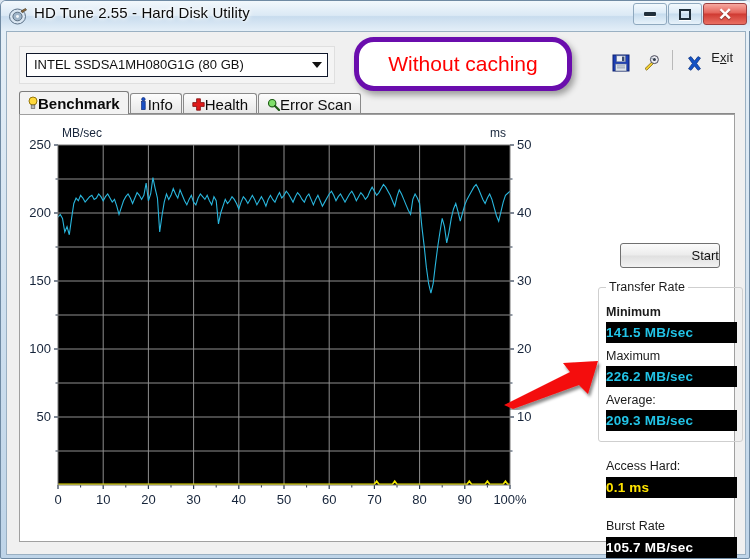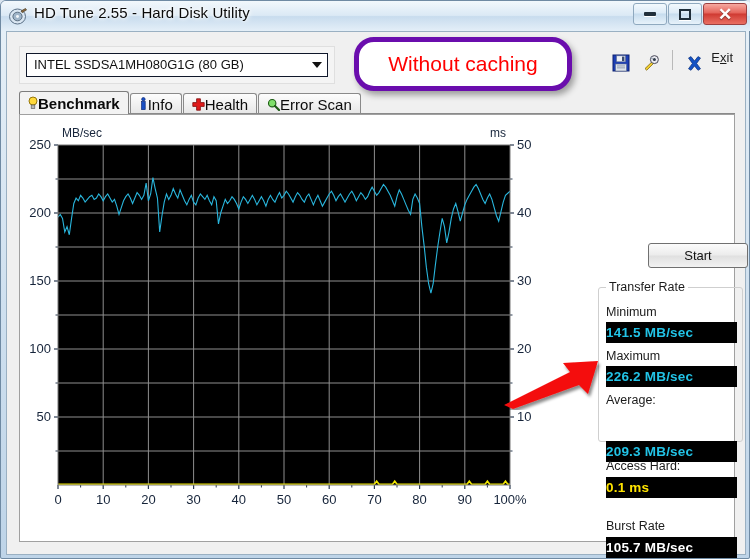--- a/index.html
+++ b/index.html
@@ -97,21 +97,21 @@
 
   
   .chart-wrap{position:absolute;left:2px;top:4px;width:560px;height:420px;}
   .chart-svg{display:block;}
 
   
   .start-btn{
     position:absolute;left:600px;top:128px;width:100px;height:25px;
     box-sizing:border-box;border:1px solid #707070;border-radius:3px;
     background:linear-gradient(180deg,#fbfbfb 0%,#ececec 48%,#e0e0e0 52%,#f2f2f2 100%);
-    font-size:13px;color:#111;display:flex;align-items:center;justify-content:center;margin-left:28px;
+    font-size:13px;color:#111;display:flex;align-items:center;justify-content:flex-end;
   }
   .group-box{
     position:absolute;left:578px;top:172px;width:145px;height:155px;
     border:1px solid #cfcfcf;border-radius:3px;box-sizing:border-box;background:transparent;
   }
   .group-title{
     position:absolute;left:586px;top:165px;background:#ffffff;padding:0 3px;
     font-size:12.5px;color:#1b1b1b;
   }
   .stat-label{position:absolute;font-size:12.5px;color:#1b1b1b;white-space:nowrap;}
@@ -336,32 +336,32 @@
           </svg>
         </div>
 
         <div class="start-btn">
           <span>Start</span>
         </div>
 
         <div class="group-box"></div>
         <div class="group-title">Transfer Rate</div>
 
-        <div class="stat-label" style="left:586px;top:190px;">Minimum</div>
+        <div class="stat-label" style="left:586px;top:190px;font-weight:bold;">Minimum</div>
         <div class="stat-box" style="left:586px;top:207px;">
           <span class="v-cyan">141.5 MB/sec</span>
         </div>
 
         <div class="stat-label" style="left:586px;top:234px;">Maximum</div>
         <div class="stat-box" style="left:586px;top:251px;">
           <span class="v-cyan">226.2 MB/sec</span>
         </div>
 
         <div class="stat-label" style="left:586px;top:278px;">Average:</div>
-        <div class="stat-box" style="left:586px;top:295px;margin-top:31px;">
+        <div class="stat-box" style="left:586px;top:295px;">
           <span class="v-cyan">209.3 MB/sec</span>
         </div>
 
         <div class="stat-label" style="left:586px;top:344px;">Access Hard:</div>
         <div class="stat-box" style="left:586px;top:362px;">
           <span class="v-yellow">0.1 ms</span>
         </div>
 
         <div class="stat-label" style="left:586px;top:404px;">Burst Rate</div>
         <div class="stat-box" style="left:586px;top:422px;">

